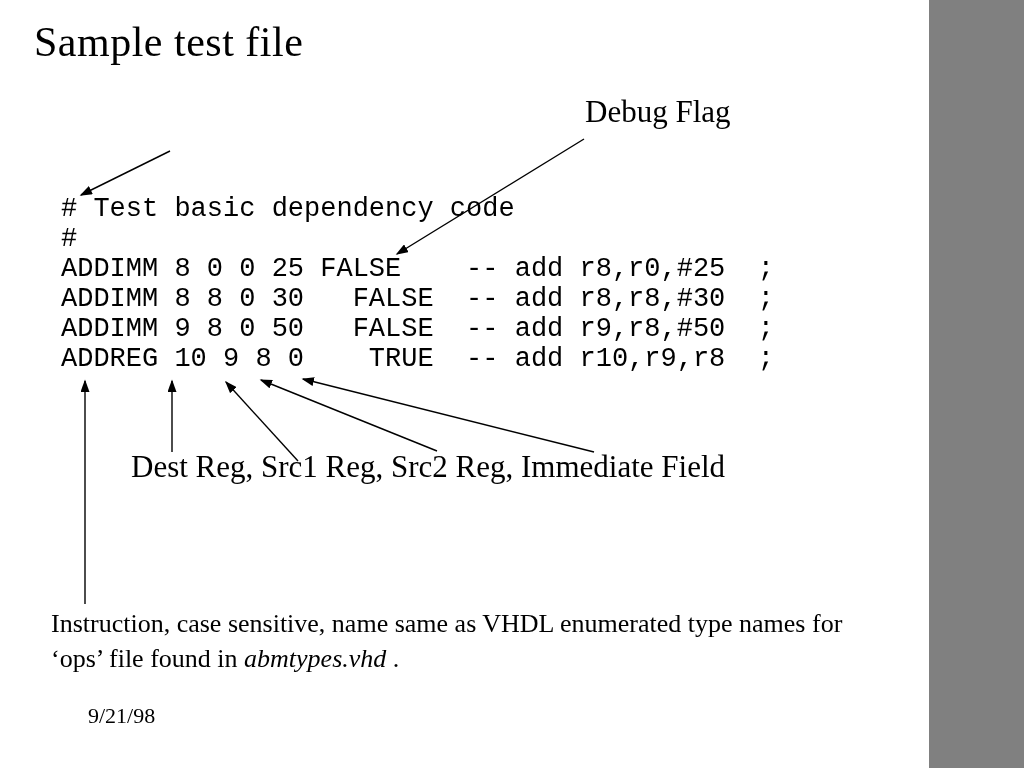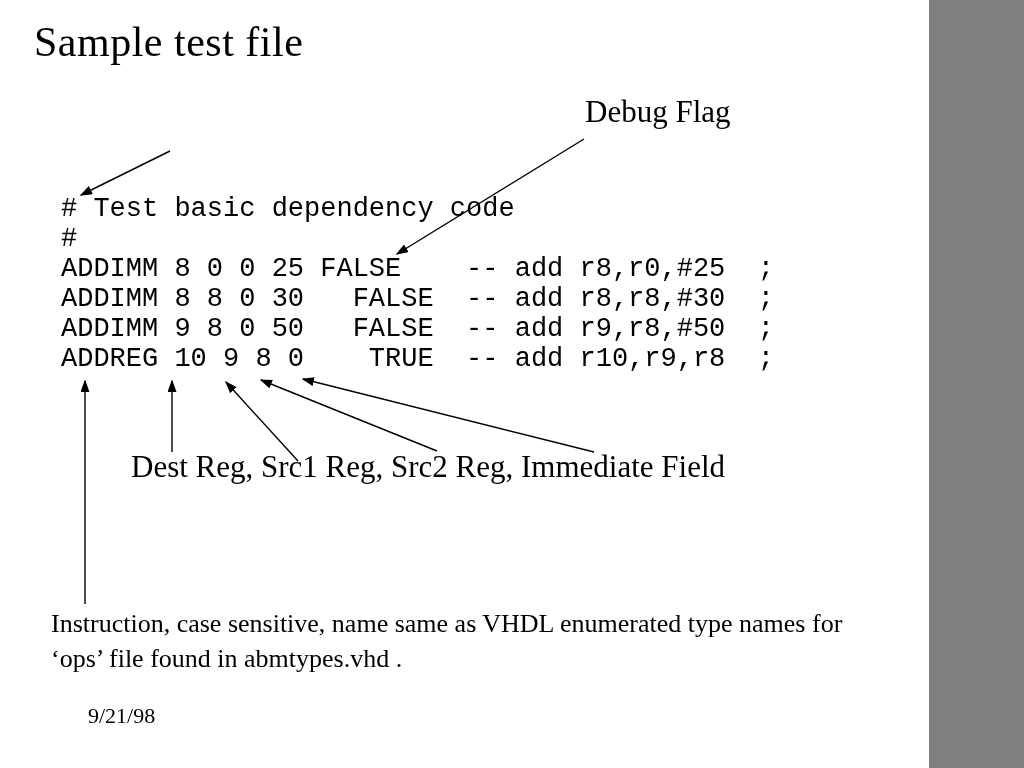--- a/index.html
+++ b/index.html
@@ -34,21 +34,21 @@
     line-height: 30px;
     white-space: pre;
   }
   .fields-label { left: 131px; top: 449px; font-size: 31px; }
   .note {
     left: 38px; top: 606px;
     font-size: 26px;
     line-height: 35px;
     margin-left: 13px;
   }
-  .note .italic { }
+  .note .italic { font-style: italic; }
   .date { left: 88px; top: 703px; font-size: 22px; }
   .arrow-layer {
     position: absolute;
     left: 0; top: 0;
     width: 1024px; height: 768px;
     pointer-events: none;
   }
   .arrow-layer line {
     stroke: #000000;
     stroke-width: 1.4;

